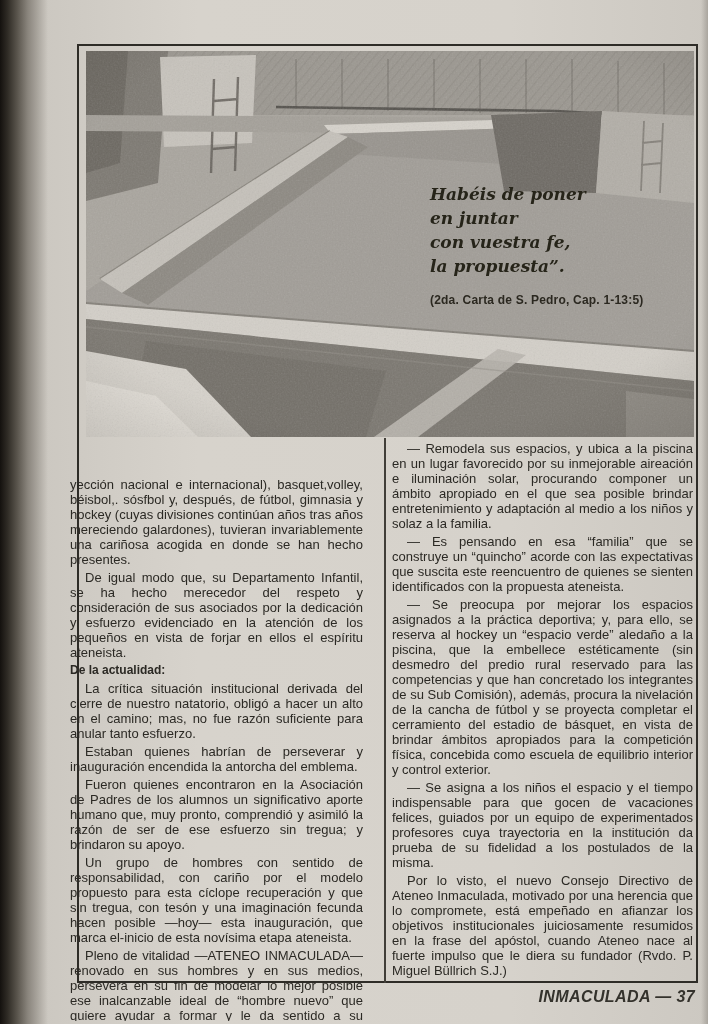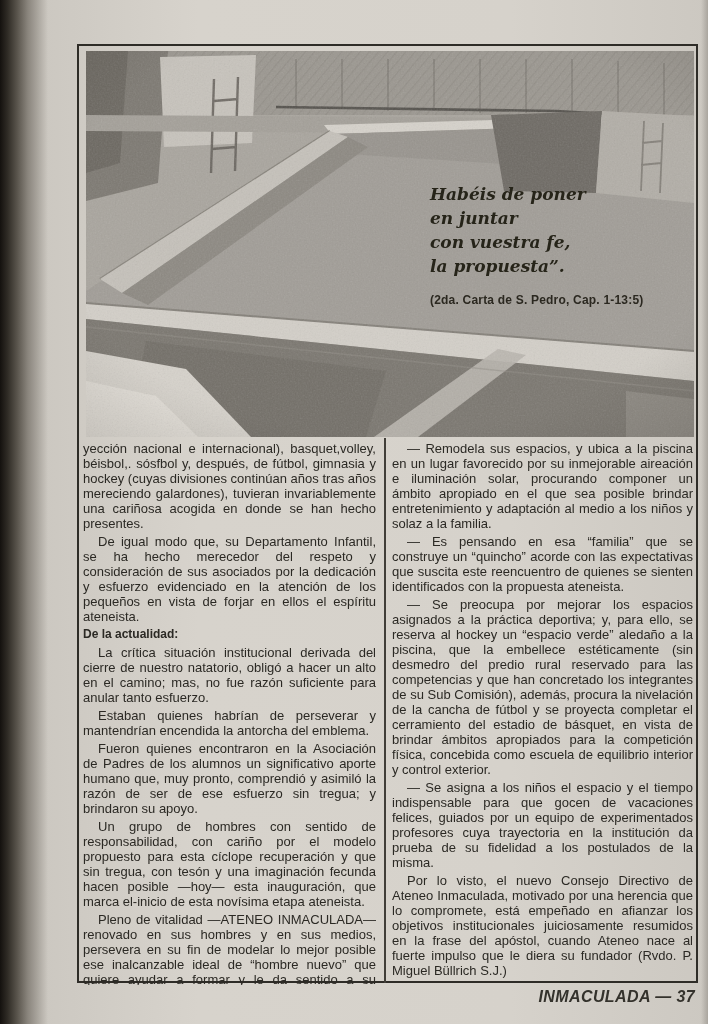--- a/index.html
+++ b/index.html
@@ -32,21 +32,21 @@
     font-size:17px;line-height:24px;white-space:nowrap;
   }
   .quote-attr{
     margin-top:15px;font-family:"Liberation Sans",sans-serif;font-weight:700;
     font-size:12px;letter-spacing:.2px;white-space:nowrap;color:#2b2820;
   }
   .col{
     position:absolute;top:441px;height:544px;overflow:hidden;
     font-size:13px;line-height:15px;text-align:justify;
   }
-  .col-left{left:83px;width:293px;}
+  .col-left{left:70px;width:293px;margin-top:36px;}
   .col-right{left:392px;width:301px;}
   .col p{margin:0 0 3px;text-indent:15px;}
   .col p.cont{text-indent:0;}
   .subhead{font-size:12px;font-weight:700;margin:3px 0 3px;text-align:left;}
   .divider{position:absolute;left:384px;top:438px;width:2px;height:545px;background:#413e38;}
   .footer{
     position:absolute;top:988px;right:13px;font-style:italic;font-weight:700;
     font-size:16px;letter-spacing:.4px;color:#34322c;
   }
 </style>
@@ -132,21 +132,21 @@
       <div class="quote-line">la propuesta”.</div>
       <div class="quote-attr">(2da. Carta de S. Pedro, Cap. 1-13:5)</div>
     </div>
   </div>
 
   <div class="col col-left">
     <p class="cont">yección nacional e internacional), basquet,volley, béisbol,. sósfbol y, después, de fútbol, gimnasia y hockey (cuyas divisiones continúan años tras años mereciendo galardones), tuvieran invariablemente una cariñosa acogida en donde se han hecho presentes.</p>
     <p>De igual modo que, su Departamento Infantil, se ha hecho merecedor del respeto y consideración de sus asociados por la dedicación y esfuerzo evidenciado en la atención de los pequeños en vista de forjar en ellos el espíritu ateneista.</p>
     <div class="subhead">De la actualidad:</div>
     <p>La crítica situación institucional derivada del cierre de nuestro natatorio, obligó a hacer un alto en el camino; mas, no fue razón suficiente para anular tanto esfuerzo.</p>
-    <p>Estaban quienes habrían de perseverar y mantendrían encendida la antorcha del emblema.</p>
+    <p>Estaban quienes habrían de perseverar y inauguración encendida la antorcha del emblema.</p>
     <p>Fueron quienes encontraron en la Asociación de Padres de los alumnos un significativo aporte humano que, muy pronto, comprendió y asimiló la razón de ser de ese esfuerzo sin tregua; y brindaron su apoyo.</p>
     <p>Un grupo de hombres con sentido de responsabilidad, con cariño por el modelo propuesto para esta cíclope recuperación y que sin tregua, con tesón y una imaginación fecunda hacen posible —hoy— esta inauguración, que marca el-inicio de esta novísima etapa ateneista.</p>
     <p>Pleno de vitalidad —ATENEO INMACULADA— renovado en sus hombres y en sus medios, persevera en su fin de modelar lo mejor posible ese inalcanzable ideal de “hombre nuevo” que quiere ayudar a formar y le da sentido a su existencia; y, para lograrlo:</p>
   </div>
 
   <div class="divider"></div>
 
   <div class="col col-right">
     <p>— Remodela sus espacios, y ubica a la piscina en un lugar favorecido por su inmejorable aireación e iluminación solar, procurando componer un ámbito apropiado en el que sea posible brindar entretenimiento y adaptación al medio a los niños y solaz a la familia.</p>
     <p>— Es pensando en esa “familia” que se construye un “quincho” acorde con las expectativas que suscita este reencuentro de quienes se sienten identificados con la propuesta ateneista.</p>

